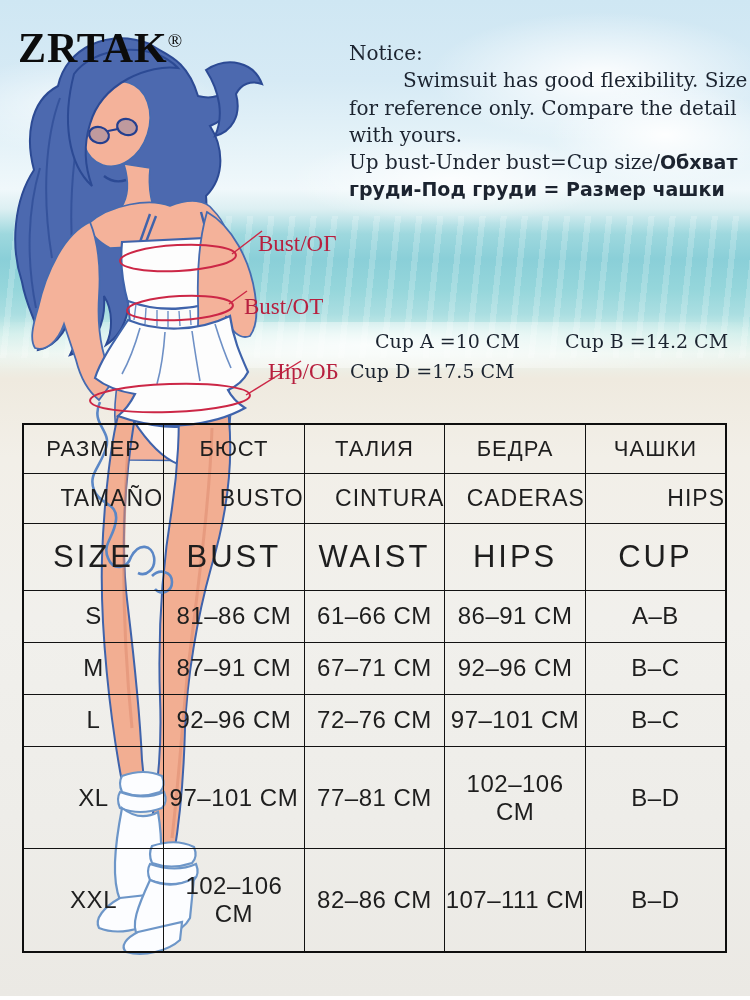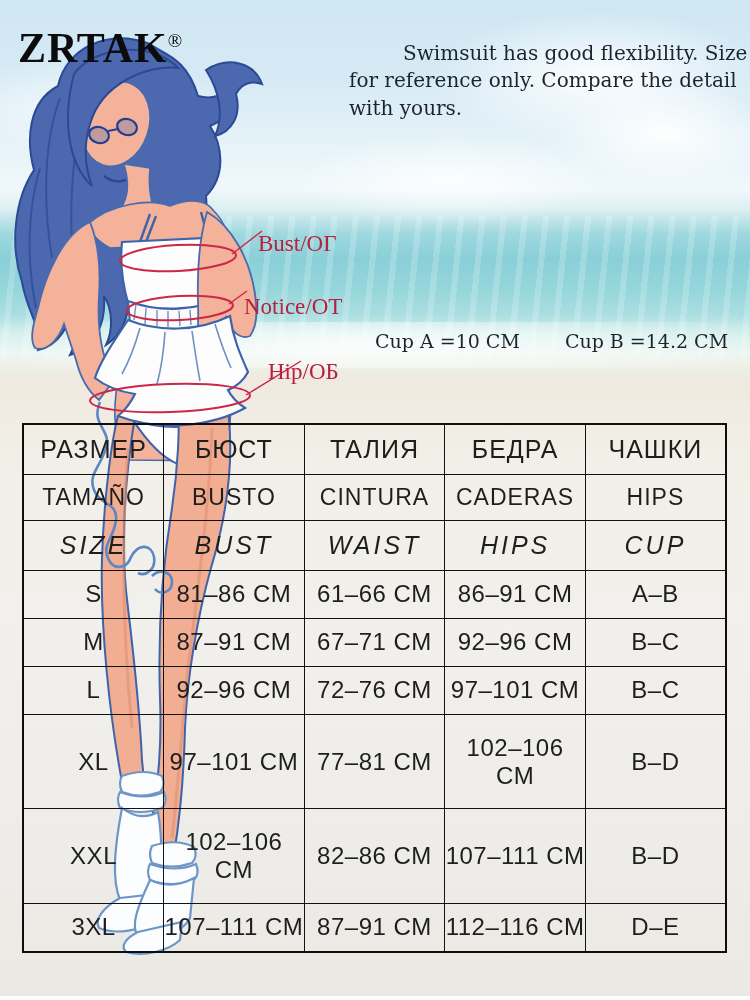--- a/index.html
+++ b/index.html
@@ -41,23 +41,23 @@
   .meas-label{position:absolute;z-index:5;color:#b7203f;
     font-family:"Liberation Serif",serif;font-size:23px;margin-top:16px;}
   .bust-label{left:258px;top:215px;}
   .waist-label{left:244px;top:278px;}
   .hip-label{left:268px;top:343px;}
 
   table.size{position:absolute;left:22px;top:423px;width:705px;height:530px;z-index:4;
     border-collapse:collapse;table-layout:fixed;}
   table.size td{border:1.6px solid #121212;text-align:center;vertical-align:middle;
     color:#1e1e1e;font-size:24px;letter-spacing:.5px;padding:0;}
-  table.size tr.hrow-0 td{font-size:25px;letter-spacing:1px;margin-left:12px;}
-  table.size tr.hrow-1 td{font-size:23px;letter-spacing:1px;}
-  table.size tr.hrow-2 td{font-size:25px;letter-spacing:3px;font-style:italic;}
+  table.size tr.hrow-0 td{font-size:22px;letter-spacing:1px;margin-left:12px;}
+  table.size tr.hrow-1 td{font-size:23px;letter-spacing:1px;text-align:right;}
+  table.size tr.hrow-2 td{font-size:31px;letter-spacing:3px;}
   table.size{border:2.6px solid #0e0e0e;}
 </style>
 </head>
 <body>
 
 <div class="page">
 
   <div class="cloud c1"></div>
   <div class="cloud c2"></div>
   <div class="cloud c3"></div>
@@ -131,35 +131,38 @@
       <ellipse cx="170" cy="370" rx="80" ry="14" transform="rotate(-2 170 370)"></ellipse>
     </g>
     <g stroke="#cc2746" stroke-width="1.4" fill="none">
       <path d="M232,226 L262,203"></path>
       <path d="M229,276 L247,263"></path>
       <path d="M246,367 L301,333"></path>
     </g>
   </svg>
 
   <div class="notice">
+    <p>Notice:</p>
     <p class="indent">Swimsuit has good flexibility. Size for reference only. Compare the detail with yours.</p>
+    <p><span>Up bust-Under bust=Cup size/</span><span class="ru">Обхват груди-Под груди = Размер чашки</span></p>
   </div>
 
   <div class="cups">
     <div class="row row1">
       <span>Cup A =10 CM</span>
       <span>Cup B =14.2 CM</span>
       <span>Cup C =15 CM</span>
     </div>
     <div class="row row2">
+      <span>Cup D =17.5 CM</span>
     </div>
   </div>
 
   <div class="meas-label bust-label">Bust/ОГ</div>
-  <div class="meas-label waist-label">Notice/ОТ</div>
+  <div class="meas-label waist-label">Bust/ОТ</div>
   <div class="meas-label hip-label">Hip/ОБ</div>
 
   <table class="size">
     <tbody>
         <tr class="hrow hrow-0">
           <td>РАЗМЕР</td>
           <td>БЮСТ</td>
           <td>ТАЛИЯ</td>
           <td>БЕДРА</td>
           <td>ЧАШКИ</td>
@@ -206,23 +209,16 @@
           <td>102–106 CM</td>
           <td>B–D</td>
         </tr>
         <tr class="drow">
           <td>XXL</td>
           <td>102–106 CM</td>
           <td>82–86 CM</td>
           <td>107–111 CM</td>
           <td>B–D</td>
         </tr>
-        <tr class="drow">
-          <td>3XL</td>
-          <td>107–111 CM</td>
-          <td>87–91 CM</td>
-          <td>112–116 CM</td>
-          <td>D–E</td>
-        </tr>
       </tbody>
   </table>
 
 </div>
 
 </body></html>

